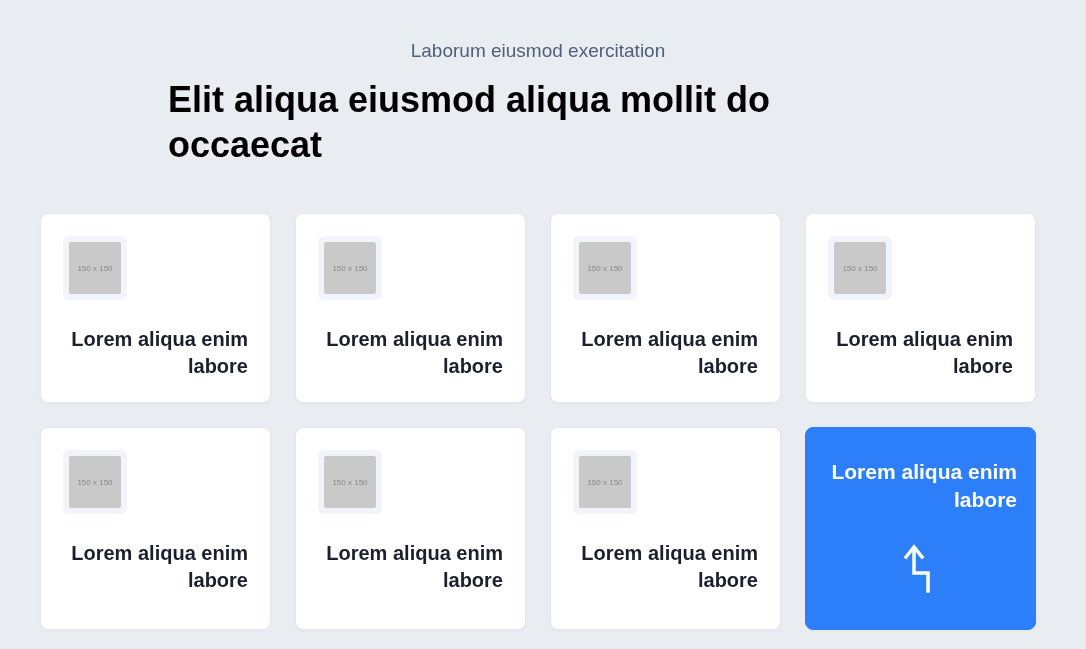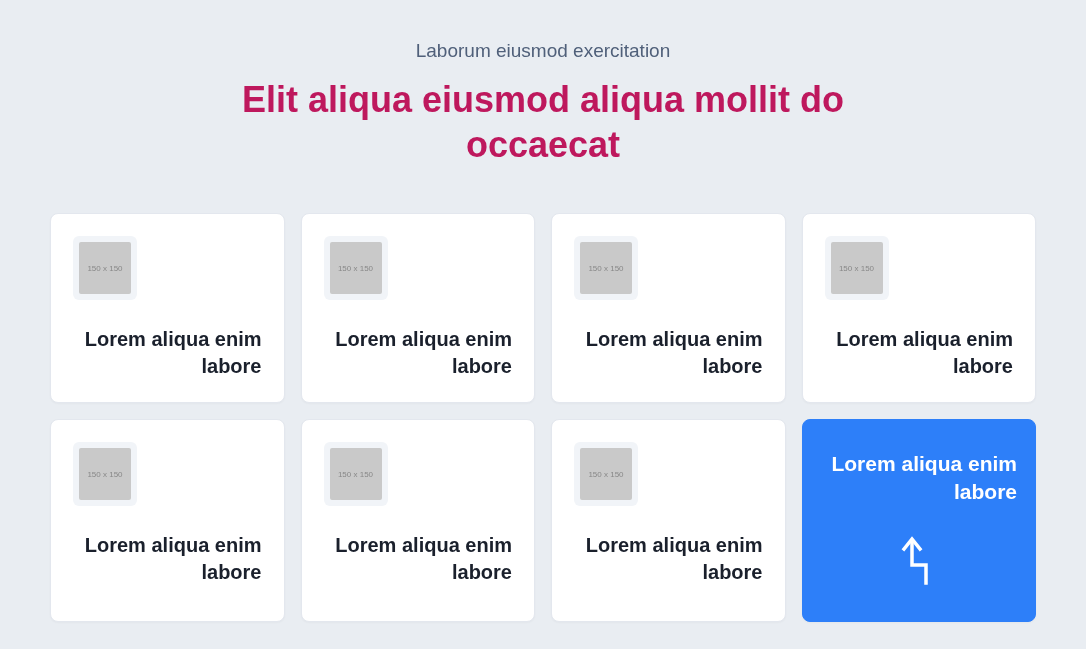--- a/index.html
+++ b/index.html
@@ -8,42 +8,41 @@
       box-sizing: border-box;
     }
     body {
       font-family: 'Segoe UI', Tahoma, Geneva, Verdana, sans-serif;
       background-color: #e9edf2;
       width: 1086px;
       height: 649px;
       overflow: hidden;
     }
     .container {
-      padding: 40px 50px 0 50px;
+      padding: 40px 50px 0 40px;
     }
     .overline {
       text-align: center;
       color: #50607a;
       font-size: 19px;
       font-weight: 400;
       margin-bottom: 10px;
     }
     .heading {
-      text-align: center;
-      color: #be185d;
+      color: #000000;
       font-size: 36px;
       font-weight: 700;
       line-height: 1.25;
       max-width: 740px;
       margin: 15px auto 46px auto;
     }
     .grid {
       display: grid;
       grid-template-columns: repeat(4, 1fr);
-      gap: 16px;
+      gap: 24px;
     }
     .card {
       background: #ffffff;
       border-radius: 8px;
       padding: 22px;
       border: 1px solid #e3e7ee;
       box-shadow: 0 1px 2px rgba(0,0,0,0.03);
     }
     .thumb-wrap {
       display: inline-block;

